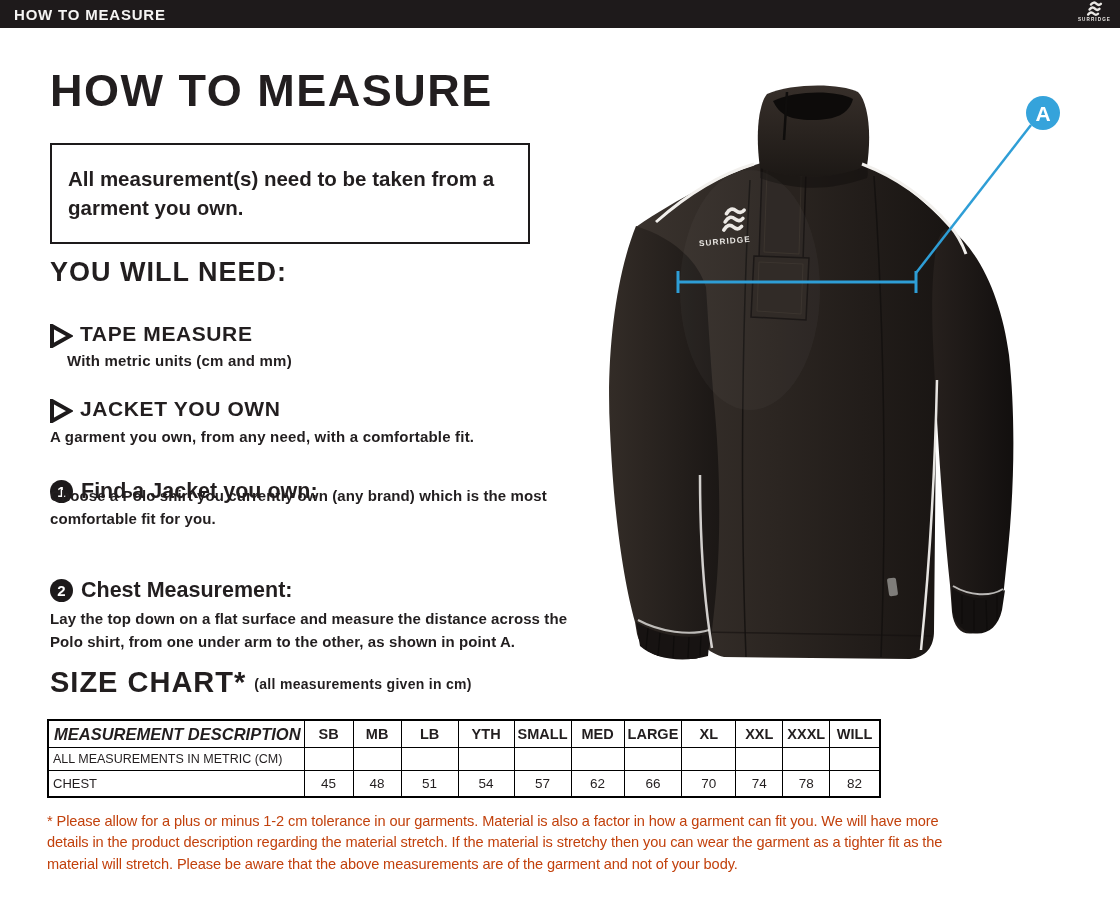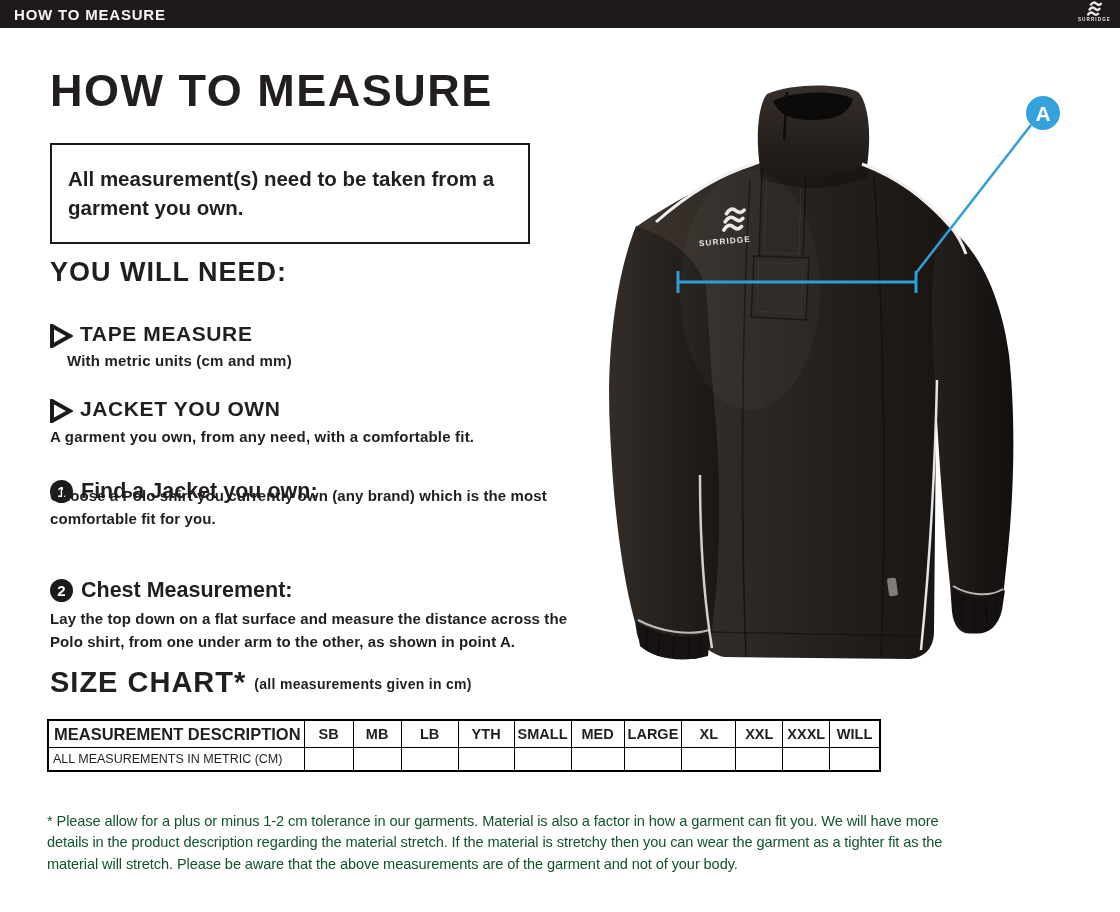--- a/index.html
+++ b/index.html
@@ -29,29 +29,29 @@
   .step-title{font-size:21.5px;font-weight:bold;}
   .step-body{font-size:15px;font-weight:bold;line-height:1.55;width:548px;letter-spacing:.1px;}
   .h3{left:50px;top:666px;font-size:29px;font-weight:bold;letter-spacing:1px;}
   .h3 .h3sub{font-size:14px;letter-spacing:.3px;position:relative;top:-3px;margin-left:8px;}
 
   
   .sct{left:47px;top:719px;border-collapse:collapse;table-layout:fixed;background:#fff;}
   .sct,{border:2px solid #000;}
   .sct th,.sct td{border:1.6px solid #000;padding:0 3px;overflow:hidden;white-space:nowrap;}
   .sct thead th{height:26px;font-size:14.5px;font-weight:bold;text-align:center;}
-  .sct thead th.desc{font-size:16.5px;text-align:left;padding-left:5px;}
+  .sct thead th.desc{font-size:16.5px;text-align:left;padding-left:5px;font-style:italic;}
   .sct td.rlabel{font-size:12.5px;text-align:left;padding-left:4px;}
   .sct tr.metricrow td{height:22px;}
   .sct tr.metricrow td.rlabel{font-weight:normal;}
   .sct tr.datarow td{height:25px;font-size:13.5px;text-align:center;}
   .sct tr.datarow td.rlabel{font-size:13px;font-weight:normal;text-align:left;}
   .sct{border:2px solid #000;}
 
-  .footnote{left:47px;top:811px;width:899px;font-size:14.6px;line-height:1.47;color:#14532d;letter-spacing:-.1px;}
+  .footnote{left:47px;top:811px;width:899px;font-size:14.6px;line-height:1.47;color:#c2410c;letter-spacing:-.1px;}
 
   
   .figure{left:600px;top:80px;width:520px;height:612px;}
 </style>
 </head>
 <body>
 
 <div class="abs topbar">
   <div class="topbar-title">HOW TO MEASURE</div>
   <div class="topbar-logo">
@@ -139,20 +139,34 @@
         <td></td>
         <td></td>
         <td></td>
         <td></td>
         <td></td>
         <td></td>
         <td></td>
         <td></td>
         <td></td>
       </tr>
+      <tr class="datarow">
+        <td class="rlabel">CHEST</td>
+        <td>45</td>
+        <td>48</td>
+        <td>51</td>
+        <td>54</td>
+        <td>57</td>
+        <td>62</td>
+        <td>66</td>
+        <td>70</td>
+        <td>74</td>
+        <td>78</td>
+        <td>82</td>
+      </tr>
     </tbody>
   </table>
 
 <div class="abs footnote">* Please allow for a plus or minus 1-2 cm tolerance in our garments. Material is also a factor in how a garment can fit you. We will have more details in the product description regarding the material stretch.  If the material is stretchy then you can wear the garment as a tighter fit as the material will stretch.  Please be aware that the above measurements are of the garment and not of your body.</div>
 
 <div class="abs figure">
 <svg width="520" height="612" viewBox="0 0 520 612">
   <defs>
     <linearGradient id="gTorso" x1="0" y1="0" x2="1" y2="0">
       <stop offset="0" stop-color="#3a332e"></stop>

